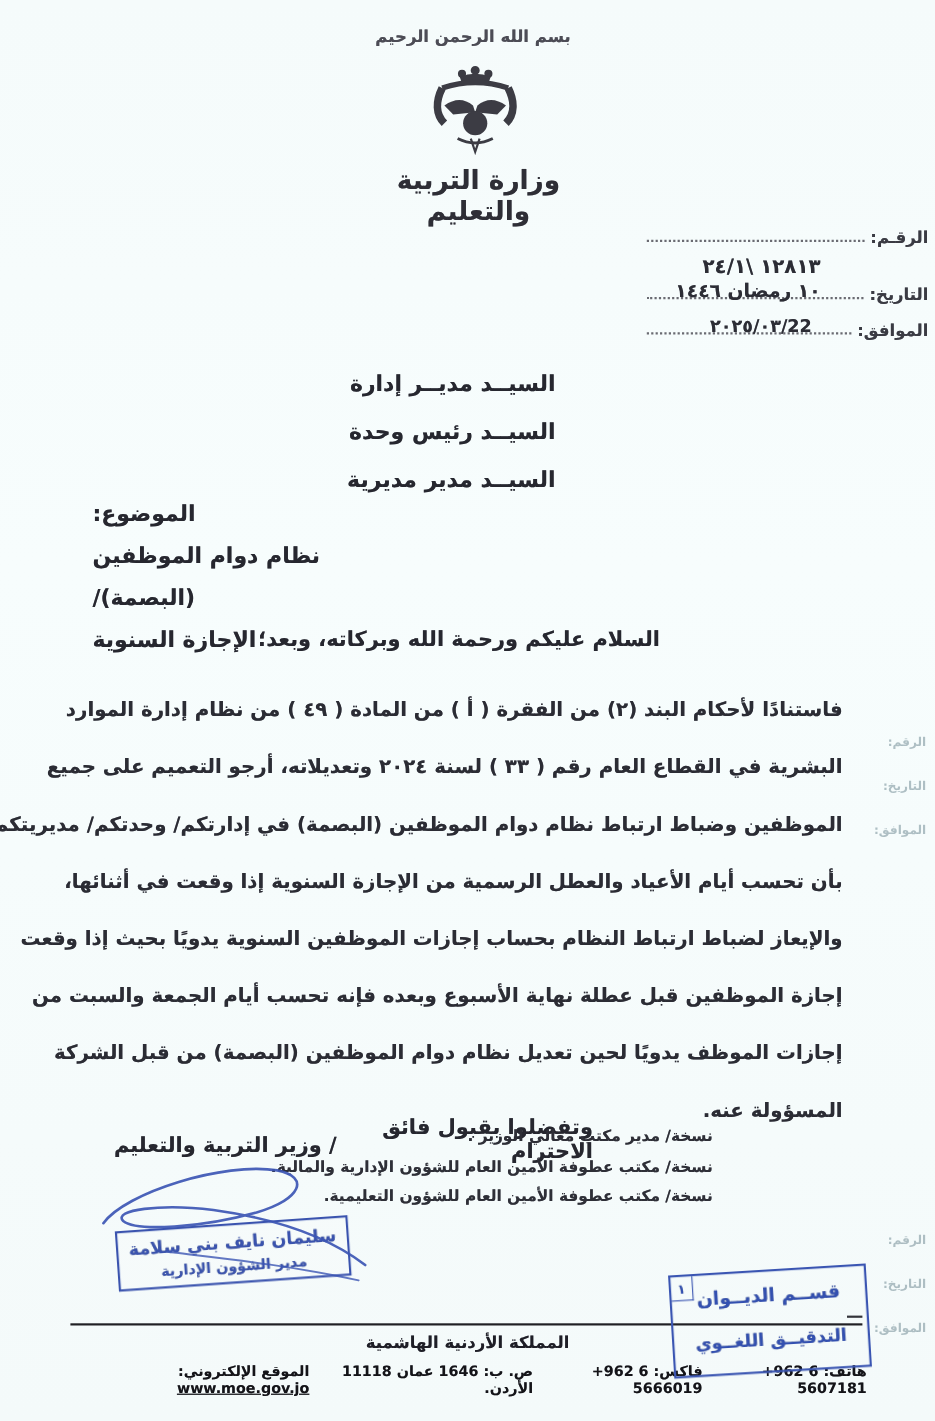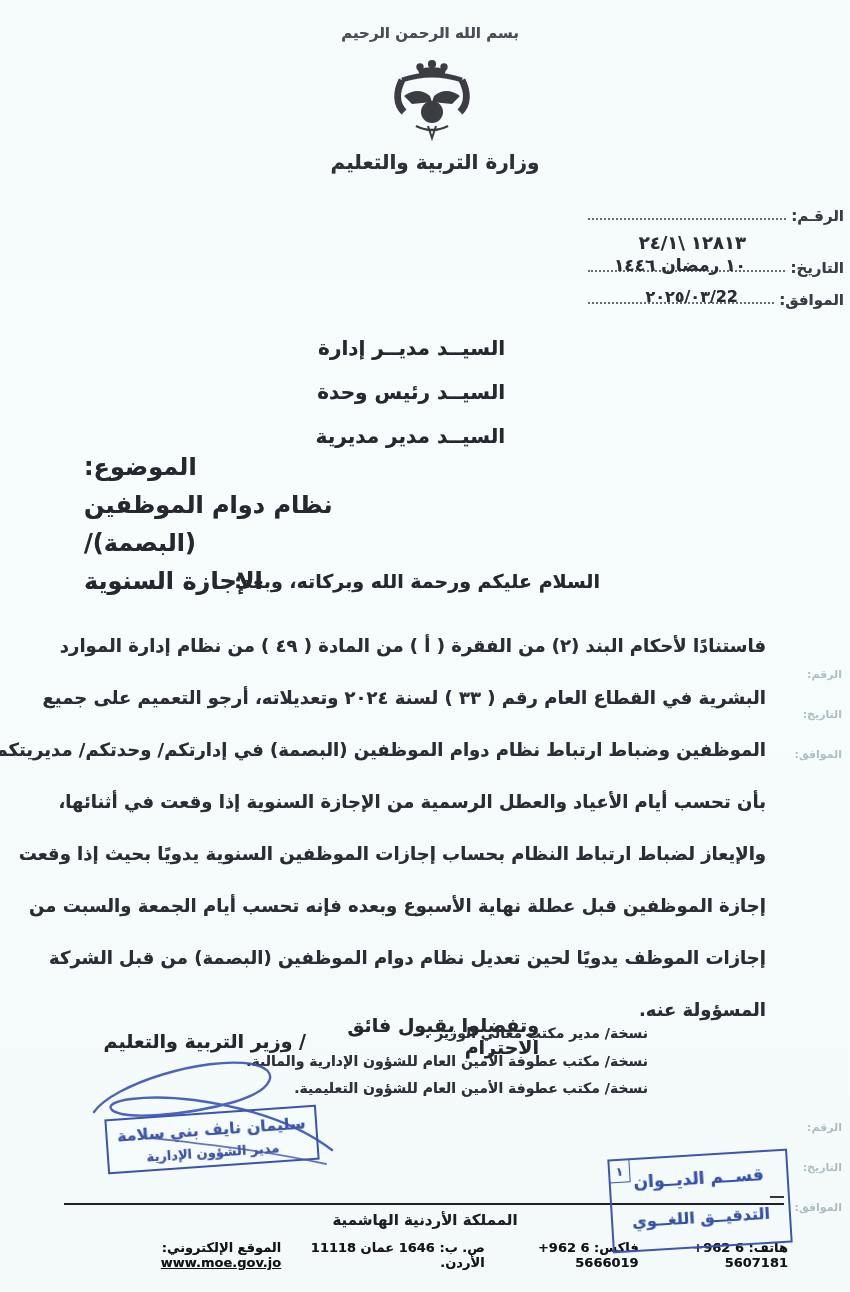--- a/index.html
+++ b/index.html
@@ -14,36 +14,36 @@
   }
   .abs { position:absolute; }
   .scan { text-shadow:0 0 .6px rgba(40,40,55,.55); }
   .rtl { direction:rtl; unicode-bidi:isolate; }
 
   
   .bismillah { top:24px; left:330px; width:200px; text-align:center;
     font-size:15px; font-weight:700; color:#4c4c55; filter:blur(.3px); }
   .emblem { top:56px; left:378px; width:108px; height:92px; filter:blur(.3px); }
   .ministry-callig { top:150px; left:315px; width:240px; text-align:center;
-    font-size:20px; font-weight:700; color:#2e2e36; filter:blur(.35px); }
+    font-size:24px; font-weight:700; color:#2e2e36; filter:blur(.35px); }
 
   
   .ref-row { right:6px; width:258px; display:flex; direction:rtl;
     align-items:flex-end; font-size:15px; font-weight:700; color:#3a3b43; }
   .ref-row .lbl { white-space:nowrap; }
   .ref-row .dots { flex:1; border-bottom:2px dotted #6a6b72; margin:0 5px 5px 2px; height:14px; }
   .ref-val { font-weight:700; color:#2c2d35; white-space:nowrap; letter-spacing:2px; }
 
   
   .addressees { top:326px; right:345px; text-align:right; direction:rtl;
     font-size:20px; font-weight:700; line-height:44px; color:#26272f; }
 
   
   .subject { top:448px; left:84px; width:280px; direction:rtl; text-align:left;
-    font-size:24px; font-weight:700; color:#26272f; }
+    font-size:20px; font-weight:700; color:#26272f; }
   .subject div { line-height:38px; }
 
   
   .salutation { top:570px; right:250px; font-size:19px; font-weight:700; color:#26272f;text-align:center; }
   .body-par { top:622px; left:84px; width:682px; direction:rtl;
     font-size:18px; font-weight:600; color:#2b2c34; }
   .body-par .bl { height:52px; line-height:48px; text-align:justify; text-align-last:justify; white-space:nowrap; overflow:visible; }
   .body-par .bl.last { text-align:right; text-align-last:right; }
 
   .closing { top:1014px; left:269px; width:270px; text-align:right;

